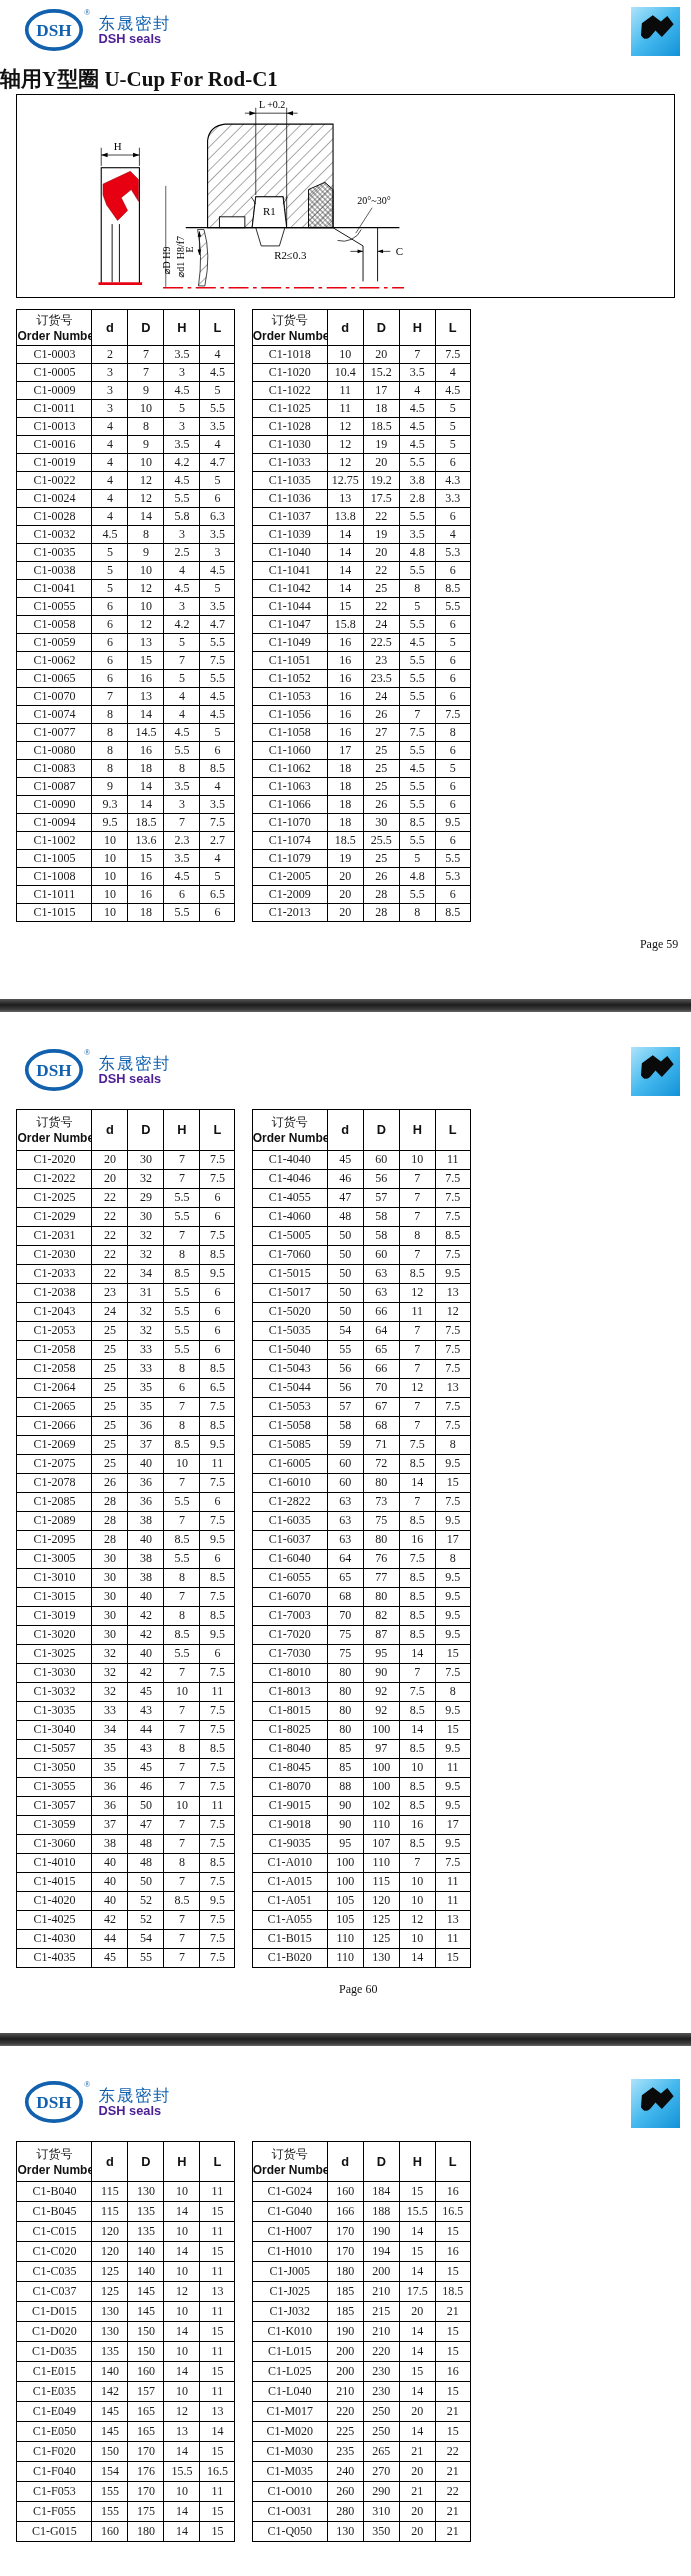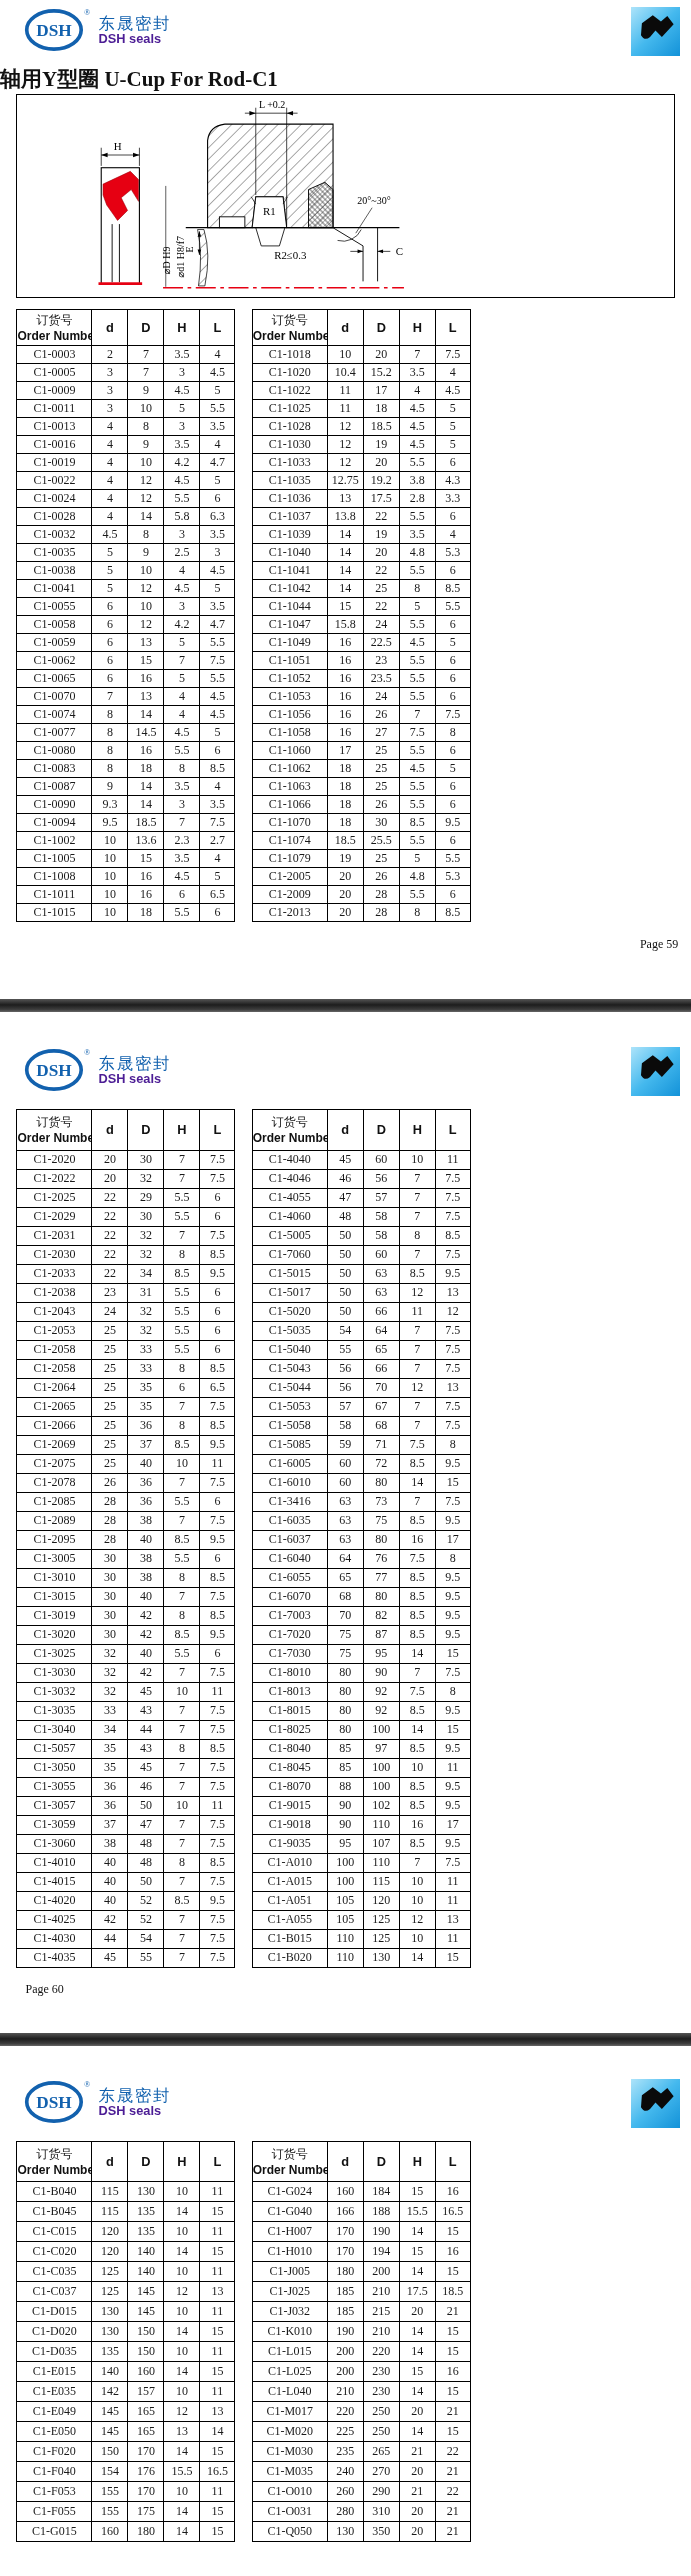--- a/index.html
+++ b/index.html
@@ -36,21 +36,21 @@
           font-size: 12px; text-align: center; }
   td, th { border: 1.8px solid #000; padding: 0; overflow: hidden; white-space: nowrap; }
   th { font-family: "Liberation Sans", sans-serif; font-weight: bold; font-size: 12.8px; }
   .oh-cn { font-family: "Liberation Sans", sans-serif; font-weight: normal; font-size: 12px; }
   .oh-en { font-family: "Liberation Sans", sans-serif; font-weight: bold; font-size: 12px; }
   .page-1 thead tr { height: 36px; }  .page-1 tbody tr { height: 18px; }
   .page-2 thead tr { height: 41px; }  .page-2 tbody tr { height: 19px; }
   .page-3 thead tr { height: 40px; }  .page-3 tbody tr { height: 20px; }
   tbody td { font-family: "Liberation Serif", serif; font-size: 12px; color:#1a1a1a; }
   .page-label-right { text-align: right; margin: 14.6px 12.8px 0 0; font-size: 12px; padding-left: 42px; }
-  .page-label-left  { text-align: left;  margin: 14.6px 0 0 25.5px; font-size: 12px; }
+  .page-label-left  { text-align: center;  margin: 14.6px 0 0 25.5px; font-size: 12px; }
   svg text { font-family: "Liberation Serif", serif; }
 </style>
 </head>
 <body>
 
 <div class="page page-1">
   <div class="hdr">
     <div class="logo">
       <svg width="69" height="46" viewBox="0 0 76 50">
         <ellipse cx="33" cy="25" rx="30" ry="21" fill="none" stroke="#1261ae" stroke-width="4"></ellipse>
@@ -1149,21 +1149,21 @@
             <td>9.5</td>
           </tr>
           <tr>
             <td>C1-6010</td>
             <td>60</td>
             <td>80</td>
             <td>14</td>
             <td>15</td>
           </tr>
           <tr>
-            <td>C1-3416</td>
+            <td>C1-2822</td>
             <td>63</td>
             <td>73</td>
             <td>7</td>
             <td>7.5</td>
           </tr>
           <tr>
             <td>C1-6035</td>
             <td>63</td>
             <td>75</td>
             <td>8.5</td>

